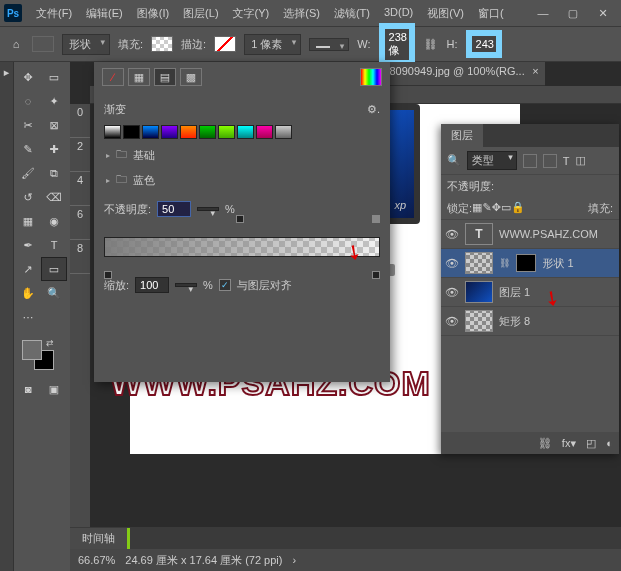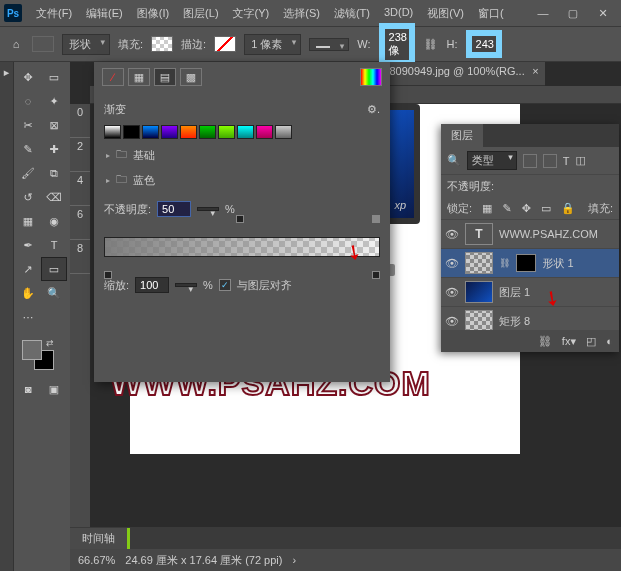--- a/index.html
+++ b/index.html
@@ -64,28 +64,28 @@
 .grad-bar{height:20px;background:repeating-conic-gradient(#ccc 0 25%,#fff 0 50%) 0/12px 12px;border:1px solid #222;position:relative}
 .grad-bar::before{content:"";position:absolute;inset:0;background:linear-gradient(90deg,rgba(120,120,120,.95),rgba(120,120,120,.1))}
 .stop{position:absolute;width:8px;height:8px;background:#222;border:1px solid #888}
 .stop.top{top:-10px}
 .stop.bot{bottom:-10px}
 .dial{width:22px;height:22px;border:2px solid #888;border-radius:50%;position:relative}
 .dial::after{content:"";position:absolute;left:50%;top:2px;width:1px;height:7px;background:#ccc}
 .chk{width:12px;height:12px;border:1px solid #888;display:inline-flex;align-items:center;justify-content:center;background:#333;cursor:pointer}
 .chk.on::after{content:"✓";font-size:9px;color:#6cf}
 
-.layers{position:absolute;top:124px;right:2px;width:178px;height:228px;background:#535353;box-shadow:-2px 2px 8px rgba(0,0,0,.5);z-index:50}
+.layers{position:absolute;top:124px;right:2px;width:178px;height:330px;background:#535353;box-shadow:-2px 2px 8px rgba(0,0,0,.5);z-index:50}
 .layers-tab{background:#3a3a3a;display:flex}
 .layers-tab span{padding:4px 10px;background:#535353}
 .layers-row{display:flex;align-items:center;gap:6px;padding:4px 6px;border-bottom:1px solid #474747}
 .layers-row.filter{font-size:10px}
 .filter-ico{width:14px;height:14px;border:1px solid #777;display:inline-block}
 .blend{display:flex;align-items:center;gap:6px;padding:4px 6px}
-.lock-row{display:flex;align-items:center;gap:10px;padding:3px 6px;font-size:10px;border-bottom:1px solid #474747}
+.lock-row{display:flex;gap:0;padding:3px 6px;font-size:10px;border-bottom:1px solid #474747}
 .layer{display:flex;align-items:center;gap:6px;padding:3px 4px;border-bottom:1px solid #474747;cursor:pointer}
 .layer.sel{background:#3a5a8a}
 .eye{width:14px;text-align:center;cursor:pointer}
 .thumb{width:28px;height:22px;background:#222;border:1px solid #888;display:flex;align-items:center;justify-content:center;font-size:9px}
 .thumb.checker{background:repeating-conic-gradient(#888 0 25%,#ccc 0 50%) 0/8px 8px}
 .thumb.T{background:#535353;color:#ddd;font-weight:bold;font-size:12px}
 .maskB{width:20px;height:18px;background:#000;border:1px solid #888}
 .layer-name{flex:1;overflow:hidden;white-space:nowrap}
 .layers-foot{position:absolute;bottom:0;left:0;right:0;height:22px;background:#4a4a4a;display:flex;align-items:center;justify-content:flex-end;gap:10px;padding:0 6px}
 .arrow-anno{position:absolute;color:#d00;font-size:20px;z-index:60;transform:rotate(35deg)}

